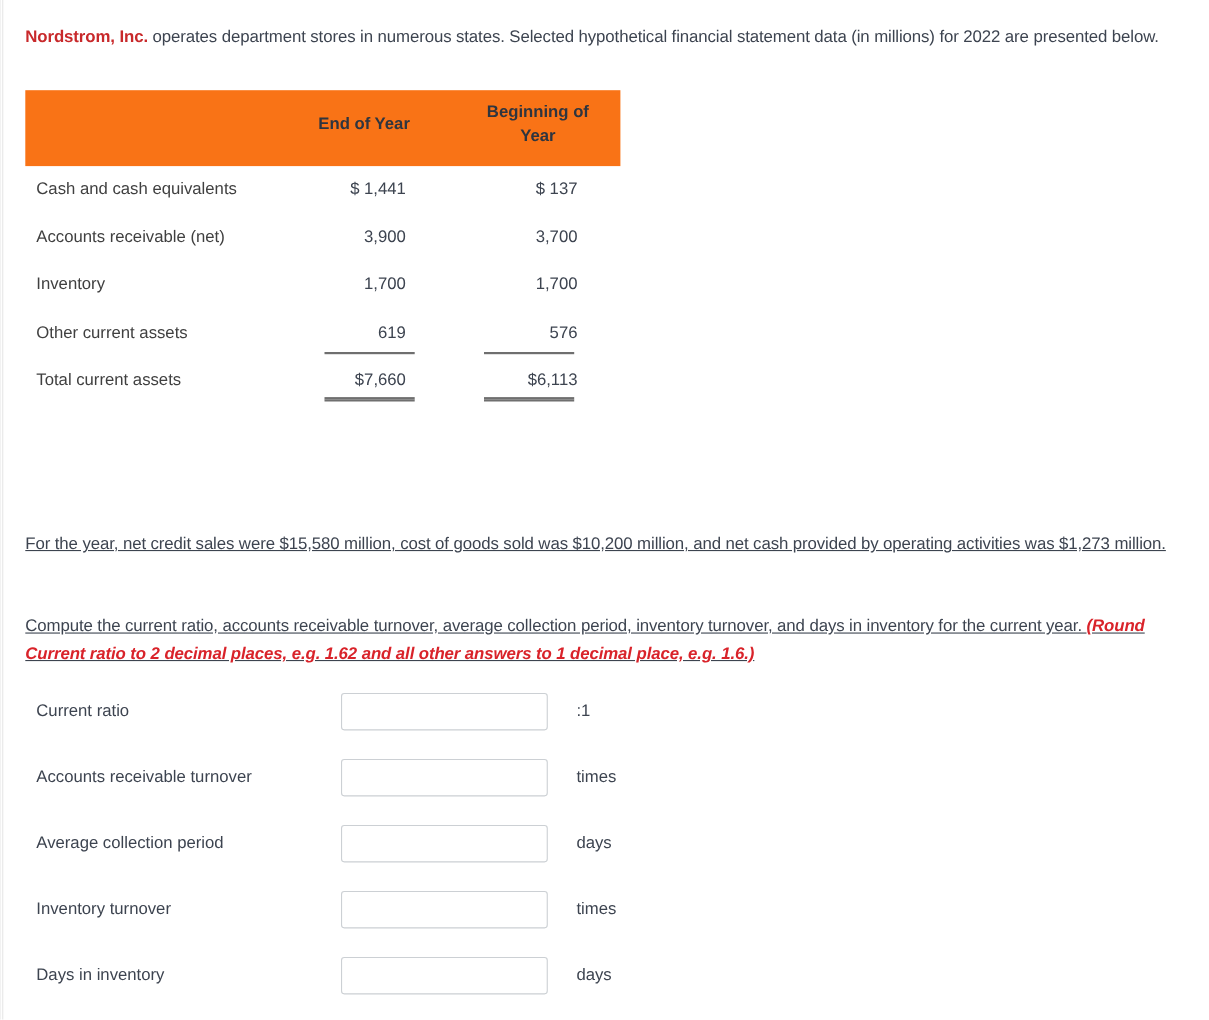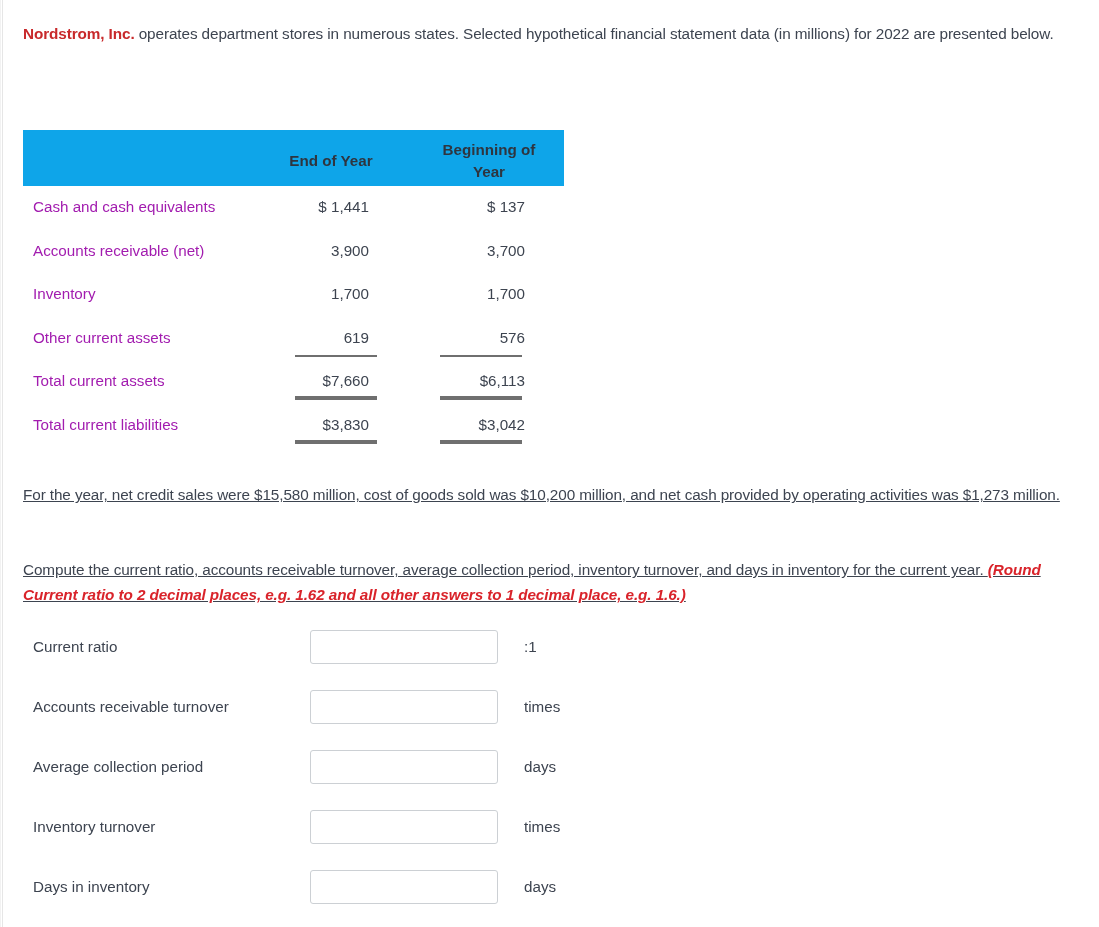--- a/index.html
+++ b/index.html
@@ -61,24 +61,23 @@
   }
 
   
   .fin-table {
     position: absolute;
     left: 23px;
     top: 82px;
     width: 541px;
   }
   .fin-head {
-    background: #0ea5e9;
-    height: 56px;
-    position: relative;
-    margin-top: 48px;
+    background: #f97316;
+    height: 69px;
+    position: relative;
   }
   .fin-head .hcell {
     position: absolute;
     top: 9px;
     font-weight: bold;
     font-size: 15.2px;
     line-height: 22px;
     text-align: center;
     color: #2f353f;
   }
@@ -99,21 +98,21 @@
   }
   .fin-row {
     position: relative;
     height: 43.5px;
   }
   .fin-row .label {
     position: absolute;
     left: 10px;
     top: 12px;
     font-size: 15.2px;
-    color: #a21caf;
+    color: #404040;
     white-space: nowrap;
   }
   .fin-row .val {
     position: absolute;
     top: 12px;
     font-size: 15.2px;
     color: #3d4450;
     text-align: right;
     white-space: nowrap;
   }
@@ -242,27 +241,20 @@
       </div>
 
       <div class="fin-row">
         <div class="label">Total current assets</div>
         <div class="val c1">$7,660</div>
         <div class="val c2">$6,113</div>
         <div class="rule-double c1" style="top:36px"></div>
         <div class="rule-double c2" style="top:36px"></div>
       </div>
 
-      <div class="fin-row">
-        <div class="label">Total current liabilities</div>
-        <div class="val c1">$3,830</div>
-        <div class="val c2">$3,042</div>
-        <div class="rule-double c1" style="top:36px"></div>
-        <div class="rule-double c2" style="top:36px"></div>
-      </div>
 
     </div>
   </div>
 
   <p class="para p1">For the year, net credit sales were $15,580 million, cost of goods sold was $10,200 million, and net cash provided by operating activities was $1,273 million.</p>
 
   <p class="para p2"><span>Compute the current ratio, accounts receivable turnover, average collection period, inventory turnover, and days in inventory for the current year. </span><span class="round-note">(Round Current ratio to 2 decimal places, e.g. 1.62 and all other answers to 1 decimal place, e.g. 1.6.)</span></p>
 
   <div class="form">
 

